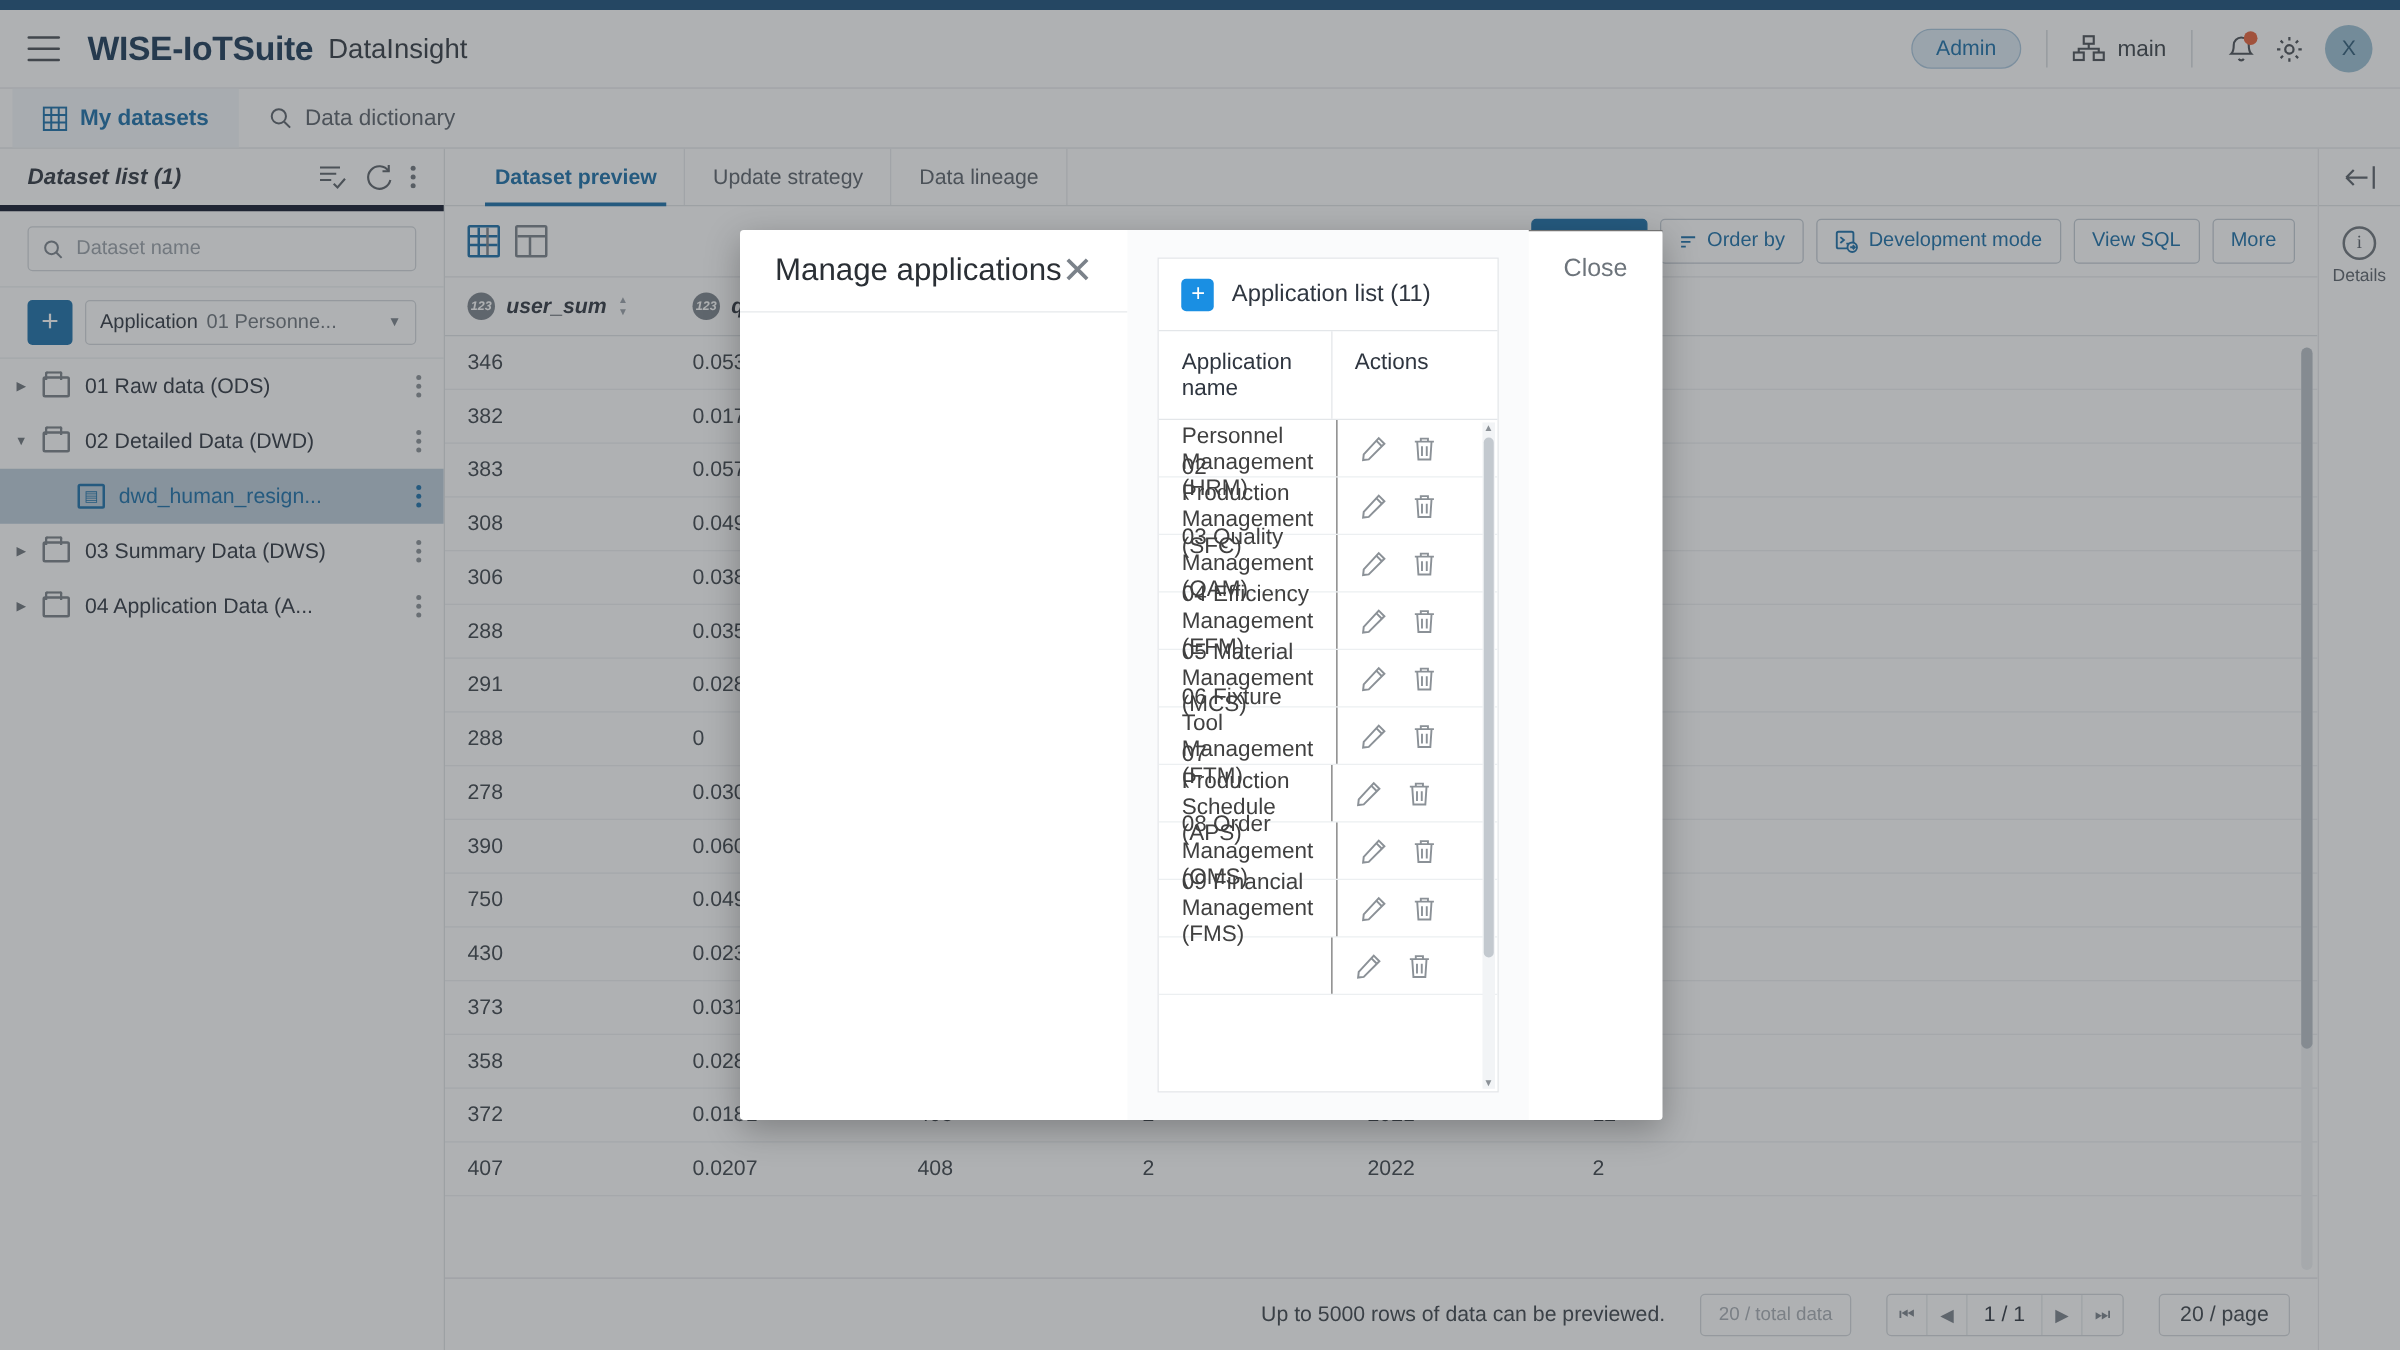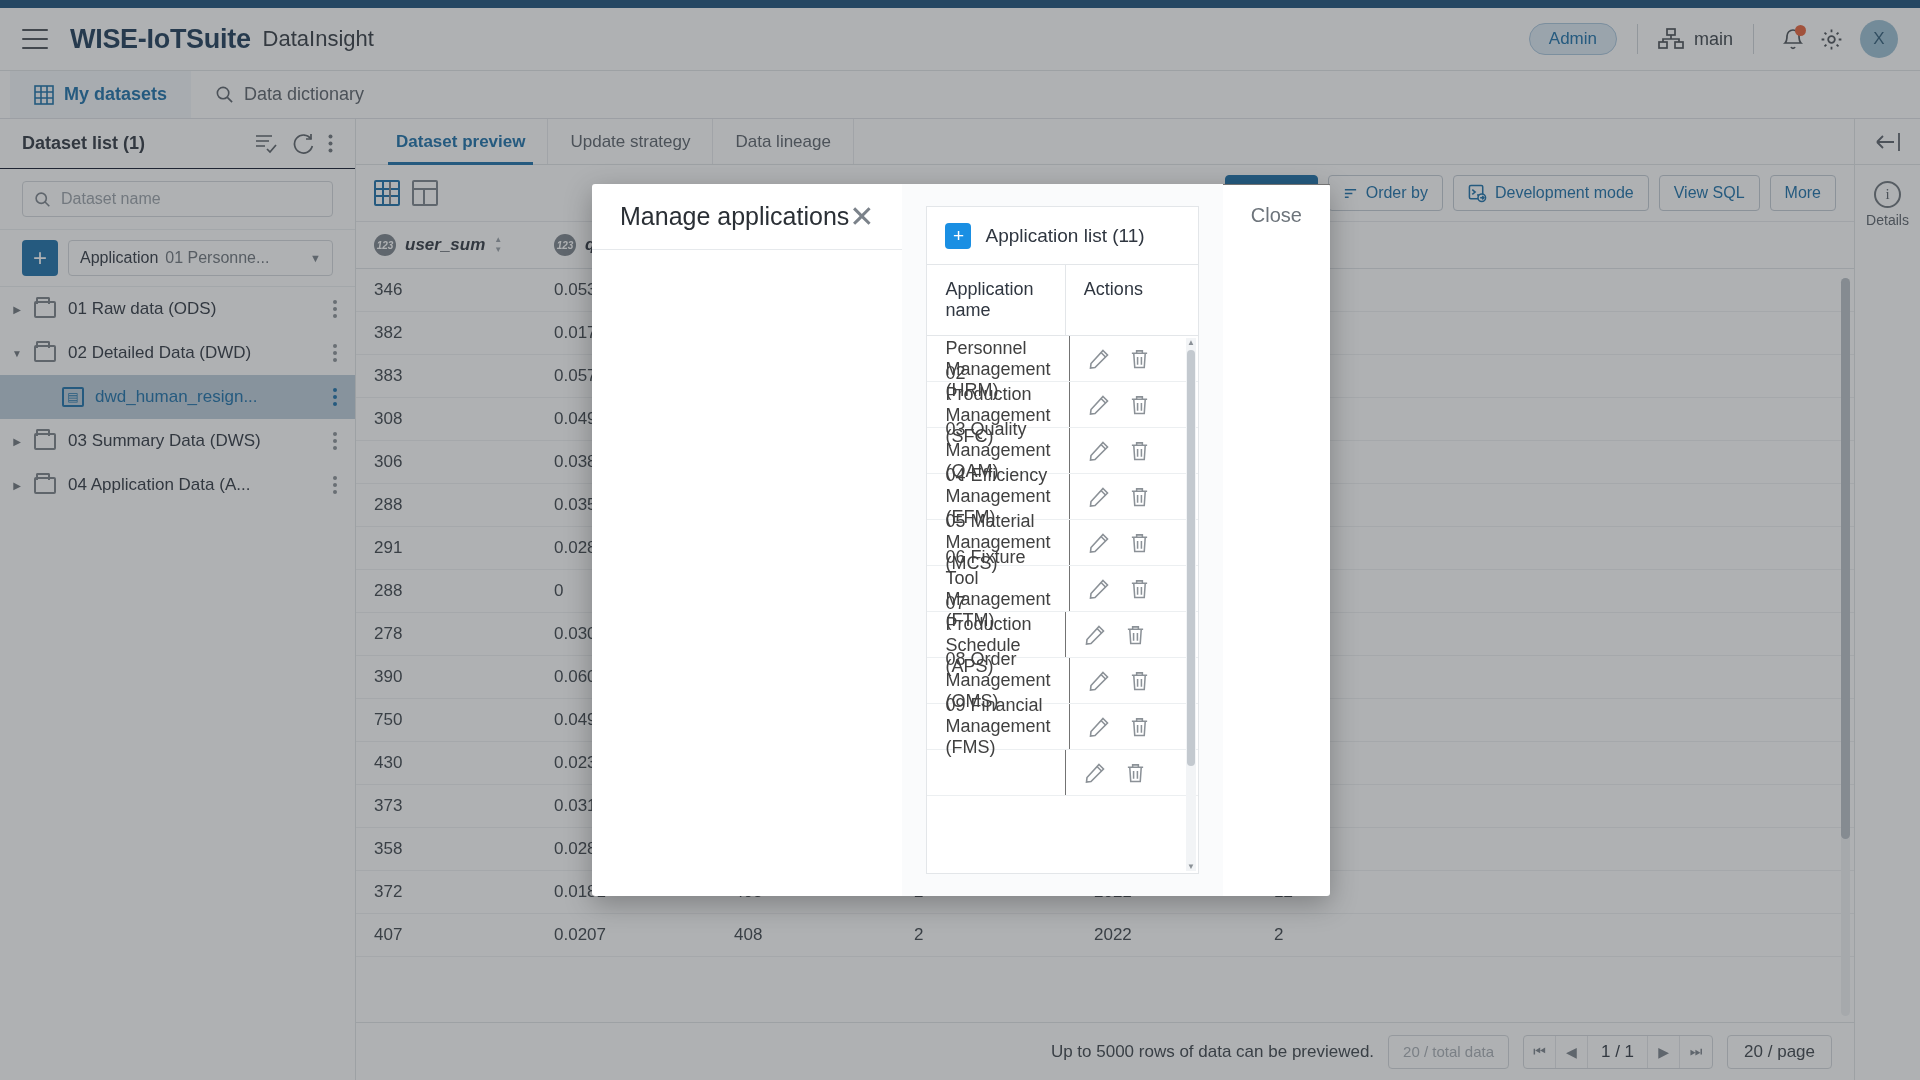--- a/index.html
+++ b/index.html
@@ -52,21 +52,21 @@
   .mtab.active::after { content: ""; position: absolute; left: 0; right: 0; bottom: -1px;
                         height: 0; }
 
   
   .body { display: flex; height: calc(1080px - 8px - 63px - 48px); }
 
   
   .sidebar { width: 356px; background: #ffffff; border-right: 1px solid #e2e4e7;
              display: flex; flex-direction: column; }
   .ds-head { height: 50px; display: flex; align-items: center; padding: 0 22px;
-             border-bottom: 1px solid #0f172a; }
+             border-bottom: 5px solid #0f172a; font-style: italic; }
   .ds-title { font-size: 18px; color: #2f3640; font-weight: 600; }
   .ds-head-actions { margin-left: auto; display: flex; align-items: center; gap: 14px; color: #5b6views; color:#5b6168; }
   .search-wrap { padding: 12px 22px; border-bottom: 1px solid #eceff1; }
   .search-box { display: flex; align-items: center; gap: 10px; height: 36px;
                 border: 1px solid #d4d8dc; border-radius: 4px; padding: 0 11px; }
   .search-box span.ph { color: #9aa1a8; font-size: 16px; }
   .app-row { display: flex; align-items: center; gap: 10px; padding: 10px 22px;
              border-bottom: 1px solid #eceff1; }
   .plus-btn { width: 36px; height: 36px; background: #1a6fa8; color: #fff; border-radius: 4px;
               display: flex; align-items: center; justify-content: center; font-size: 24px;
@@ -142,21 +142,21 @@
   .circ-i { width: 27px; height: 27px; border: 2px solid #6d747b; border-radius: 50%;
             display: flex; align-items: center; justify-content: center; font-size: 15px;
             font-family: "Liberation Serif", serif; }
 
   
   .gscroll { position: absolute; right: 4px; top: 56px; bottom: 6px; width: 9px; background: #f0f2f4; border-radius: 5px; }
   .gscroll .thumb { position: absolute; top: 0; left: 0; width: 9px; height: 76%; background: #b9c0c7; border-radius: 5px; }
 
   
   .footer { height: 58px; display: flex; align-items: center; justify-content: flex-end;
-            gap: 14px; padding: 0 22px; border-top: 1px solid #e2e4e7; background: #fff; }
+            gap: 28px; padding: 0 22px; border-top: 1px solid #e2e4e7; background: #fff; }
   .foot-note { font-size: 17px; color: #3c434a; }
   .pill { height: 34px; border: 1px solid #d4d8dc; border-radius: 4px; display: inline-flex;
           align-items: center; padding: 0 14px; font-size: 15px; color: #a8aeb4; }
   .pager { height: 34px; border: 1px solid #d4d8dc; border-radius: 4px; display: inline-flex;
            align-items: stretch; overflow: hidden; }
   .pager > div { display: flex; align-items: center; justify-content: center; min-width: 32px;
                  font-size: 14px; color: #7b828a; border-right: 1px solid #e4e7ea; cursor: pointer; }
   .pager > div:last-child { border-right: none; }
   .pager .cur { color: #2f3640; font-size: 17px; padding: 0 13px; }
   .perpage { height: 34px; border: 1px solid #d4d8dc; border-radius: 4px; display: inline-flex;

